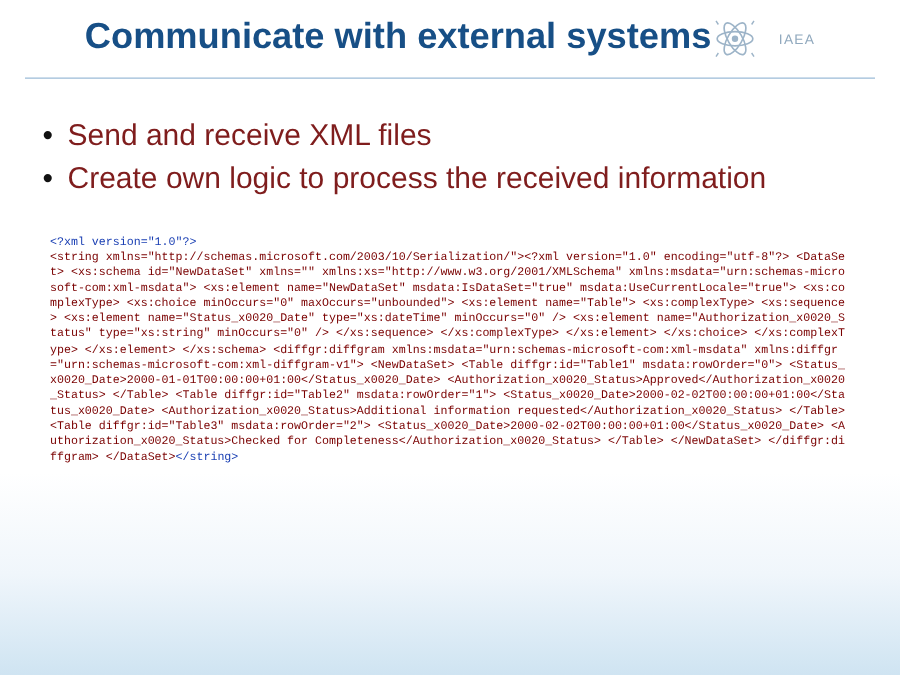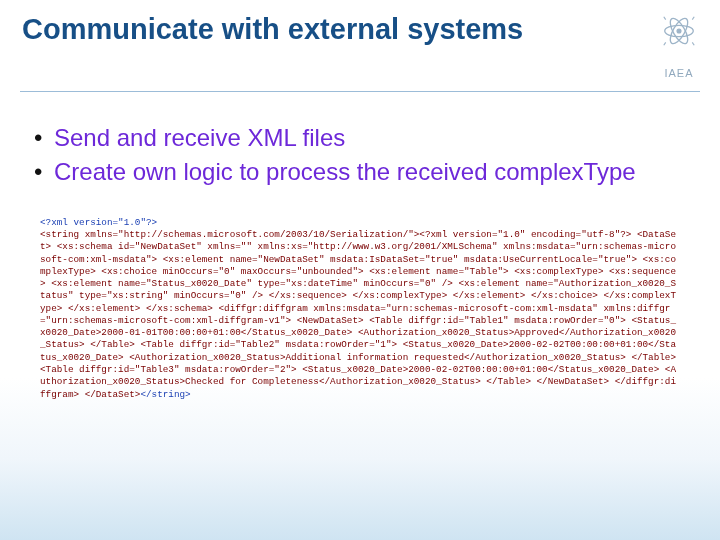--- a/index.html
+++ b/index.html
@@ -7,32 +7,31 @@
     width: 720px;
     height: 540px;
     font-family: Arial, Helvetica, sans-serif;
     background: linear-gradient(to bottom, #ffffff 0%, #ffffff 70%, #f0f6fb 85%, #cfe4f2 100%);
     position: relative;
     overflow: hidden;
   }
   .header {
     display: flex;
     align-items: flex-start;
-    justify-content: space-between;
+    justify-content: center;
     padding: 14px 22px 10px 22px;
   }
   .title {
     font-size: 29px;
     font-weight: bold;
     color: #174f86;
     line-height: 1.1;
   }
   .logo-box {
     display: flex;
-    flex-direction: column;
     align-items: center;
     margin-top: -2px;
     gap: 16px;
   }
   .logo-circle {
     width: 38px;
     height: 38px;
     position: relative;
   }
   .logo-circle svg { width: 100%; height: 100%; }
@@ -48,21 +47,21 @@
     margin: 2px 20px 0 20px;
   }
   .content {
     padding: 30px 28px 0 28px;
   }
   .bullets {
     list-style: none;
   }
   .bullets li {
     font-size: 24px;
-    color: #6d28d9;
+    color: #7f1d1d;
     line-height: 1.35;
     padding-left: 26px;
     position: relative;
     margin-bottom: 2px;
   }
   .bullets li::before {
     content: "•";
     position: absolute;
     left: 6px;
     top: 0;
@@ -103,20 +102,20 @@
     </div>
     <div class="logo-text">IAEA</div>
   </div>
 </div>
 
 <div class="rule"></div>
 
 <div class="content">
   <ul class="bullets">
     <li>Send and receive XML files</li>
-    <li>Create own logic to process the received complexType</li>
+    <li>Create own logic to process the received information</li>
   </ul>
 
   <div class="xml-block">
     <span class="decl">&lt;?xml version="1.0"?&gt;</span><br>
     <span>&lt;string xmlns="http://schemas.microsoft.com/2003/10/Serialization/"&gt;&lt;?xml version="1.0" encoding="utf-8"?&gt; &lt;DataSet&gt; &lt;xs:schema id="NewDataSet" xmlns="" xmlns:xs="http://www.w3.org/2001/XMLSchema" xmlns:msdata="urn:schemas-microsoft-com:xml-msdata"&gt; &lt;xs:element name="NewDataSet" msdata:IsDataSet="true" msdata:UseCurrentLocale="true"&gt; &lt;xs:complexType&gt; &lt;xs:choice minOccurs="0" maxOccurs="unbounded"&gt; &lt;xs:element name="Table"&gt; &lt;xs:complexType&gt; &lt;xs:sequence&gt; &lt;xs:element name="Status_x0020_Date" type="xs:dateTime" minOccurs="0" /&gt; &lt;xs:element name="Authorization_x0020_Status" type="xs:string" minOccurs="0" /&gt; &lt;/xs:sequence&gt; &lt;/xs:complexType&gt; &lt;/xs:element&gt; &lt;/xs:choice&gt; &lt;/xs:complexType&gt; &lt;/xs:element&gt; &lt;/xs:schema&gt; &lt;diffgr:diffgram xmlns:msdata="urn:schemas-microsoft-com:xml-msdata" xmlns:diffgr="urn:schemas-microsoft-com:xml-diffgram-v1"&gt; &lt;NewDataSet&gt; &lt;Table diffgr:id="Table1" msdata:rowOrder="0"&gt; &lt;Status_x0020_Date&gt;2000-01-01T00:00:00+01:00&lt;/Status_x0020_Date&gt; &lt;Authorization_x0020_Status&gt;Approved&lt;/Authorization_x0020_Status&gt; &lt;/Table&gt; &lt;Table diffgr:id="Table2" msdata:rowOrder="1"&gt; &lt;Status_x0020_Date&gt;2000-02-02T00:00:00+01:00&lt;/Status_x0020_Date&gt; &lt;Authorization_x0020_Status&gt;Additional information requested&lt;/Authorization_x0020_Status&gt; &lt;/Table&gt; &lt;Table diffgr:id="Table3" msdata:rowOrder="2"&gt; &lt;Status_x0020_Date&gt;2000-02-02T00:00:00+01:00&lt;/Status_x0020_Date&gt; &lt;Authorization_x0020_Status&gt;Checked for Completeness&lt;/Authorization_x0020_Status&gt; &lt;/Table&gt; &lt;/NewDataSet&gt; &lt;/diffgr:diffgram&gt; &lt;/DataSet&gt;</span><span class="endtag">&lt;/string&gt;</span>
   </div>
 </div>
 
 </body></html>

